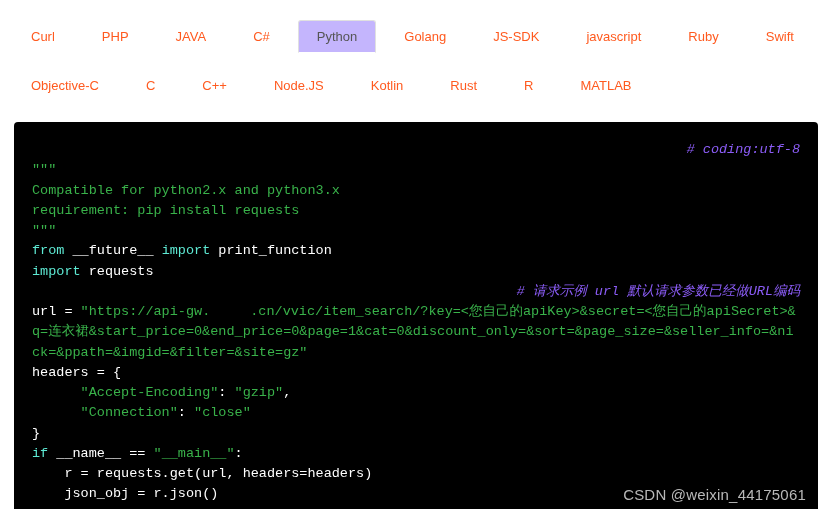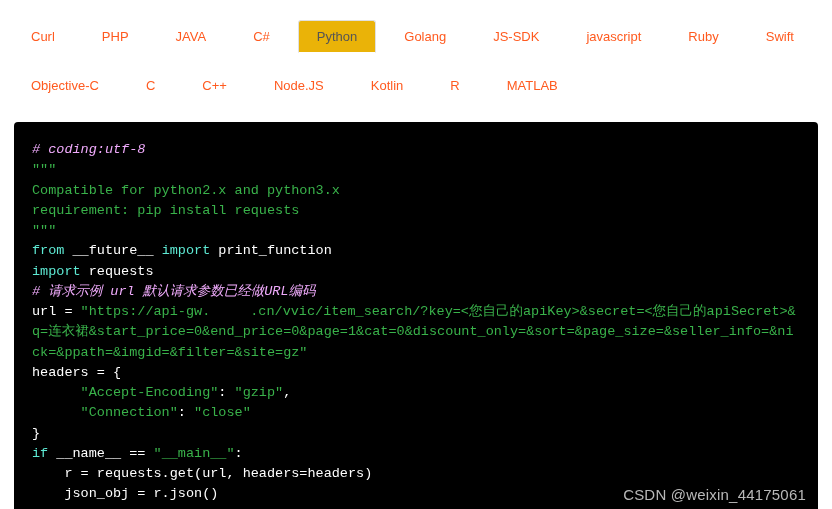--- a/index.html
+++ b/index.html
@@ -24,34 +24,34 @@
     padding: 8px 18px;
     cursor: pointer;
     border: 1px solid transparent;
     margin: 2px 0;
   }
   .tab.active {
     color: #555;
     border: 1px solid #e0e0e0;
     border-bottom: 1px solid #fff;
     border-radius: 3px 3px 0 0;
-    background: #eab308;
+    background: #c4b5fd;
   }
   .code-block {
     margin: 6px 14px 10px 14px;
     background: #000000;
     border-radius: 4px;
     padding: 18px 18px 14px 18px;
     font-family: "Courier New", Consolas, monospace;
     font-size: 13.5px;
     line-height: 1.5;
     color: #ffffff;
     overflow: hidden;
   }
-  .c-comment { color: #f0abfc; font-style: italic; }
+  .c-comment { color: #8b5cf6; font-style: italic; text-align: right; }
   .c-string  { color: #39b24a; }
   .c-keyword { color: #5eead4; }
   .c-white   { color: #ffffff; }
   .line { white-space: pre-wrap; word-break: break-all; }
   .blot {
     display: inline-block;
     width: 40px; height: 11px;
     background: #000; vertical-align: middle;
     border-bottom: 0;
   }
@@ -79,20 +79,21 @@
     <div class="tab">javascript</div>
     <div class="tab">Ruby</div>
     <div class="tab">Swift</div>
   </div>
 <div class="tabs" id="tabs-row2" style="padding-top:2px;padding-bottom:12px;">
     <div class="tab">Objective-C</div>
     <div class="tab">C</div>
     <div class="tab">C++</div>
     <div class="tab">Node.JS</div>
     <div class="tab">Kotlin</div>
+    <div class="tab">Rust</div>
     <div class="tab">R</div>
     <div class="tab">MATLAB</div>
   </div>
 
 <div class="code-block">
   <div class="line c-comment"># coding:utf-8</div>
   <div class="line c-string">"""</div>
   <div class="line c-string">Compatible for python2.x and python3.x</div>
   <div class="line c-string">requirement: pip install requests</div>
   <div class="line c-string">"""</div>

